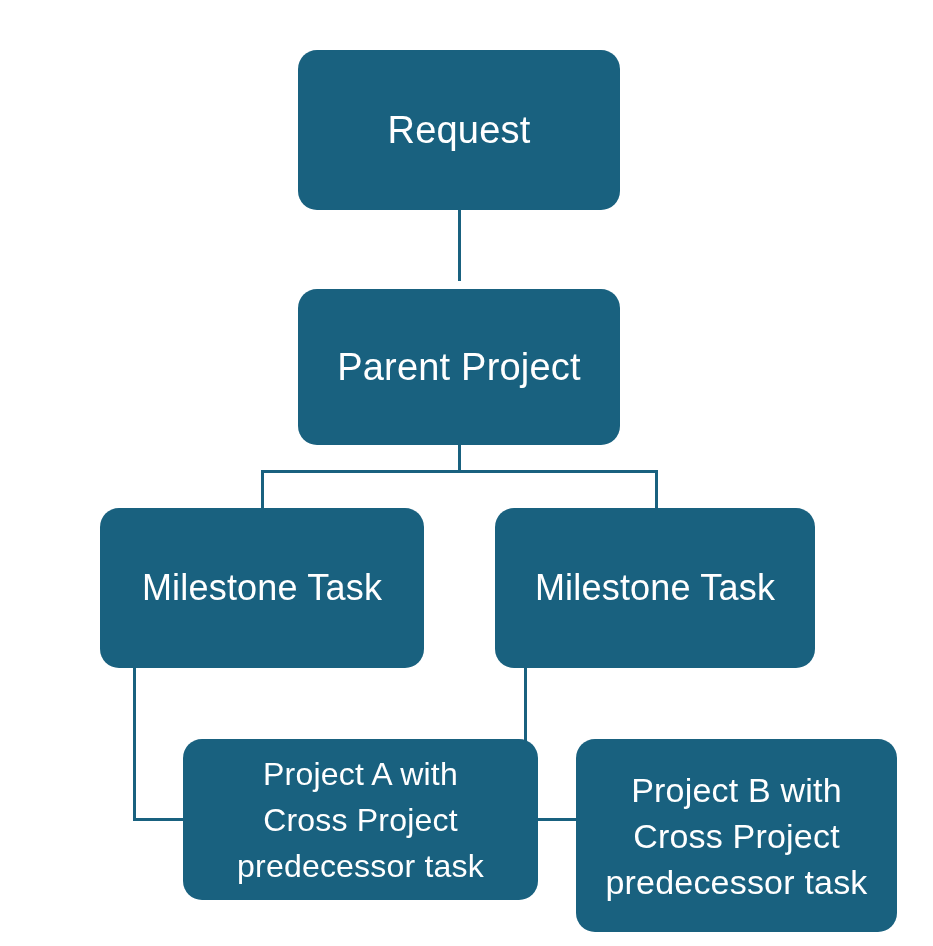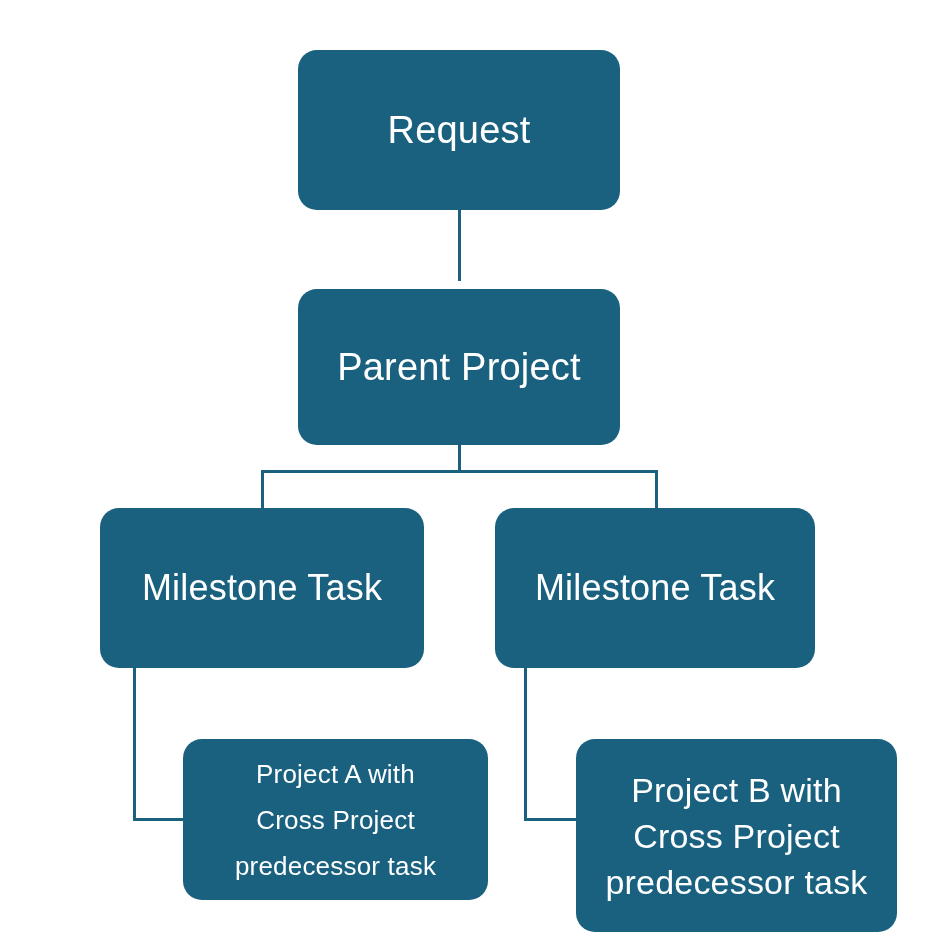--- a/index.html
+++ b/index.html
@@ -62,23 +62,23 @@
   #node-milestone-task-right {
     left: 495px;
     top: 508px;
     width: 320px;
     height: 160px;
     font-size: 36px;
   }
   #node-project-a {
     left: 183px;
     top: 739px;
-    width: 305px;
+    width: 355px;
     height: 161px;
-    font-size: 26px;
+    font-size: 32px;
     line-height: 46px;
   }
   #node-project-b {
     left: 576px;
     top: 739px;
     width: 321px;
     height: 193px;
     font-size: 34px;
     line-height: 46px;
   }

